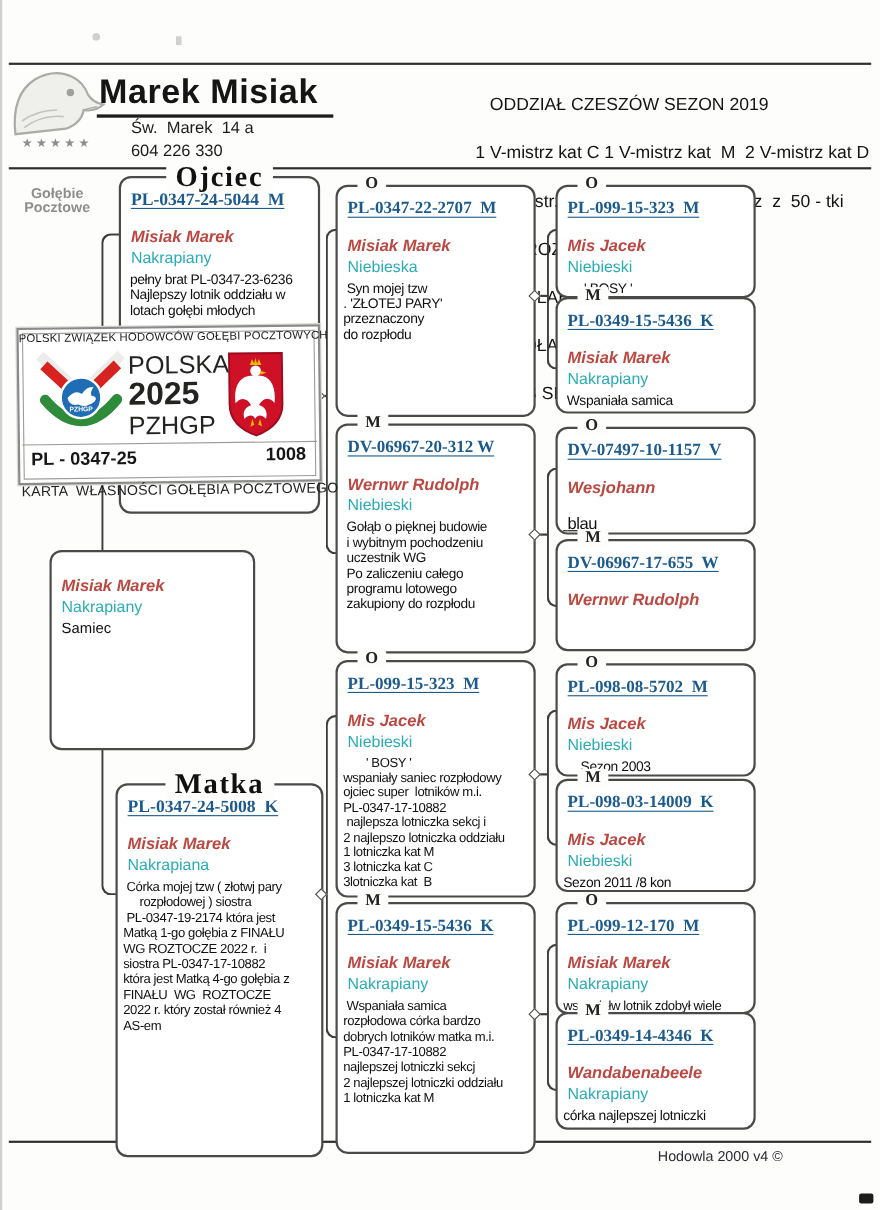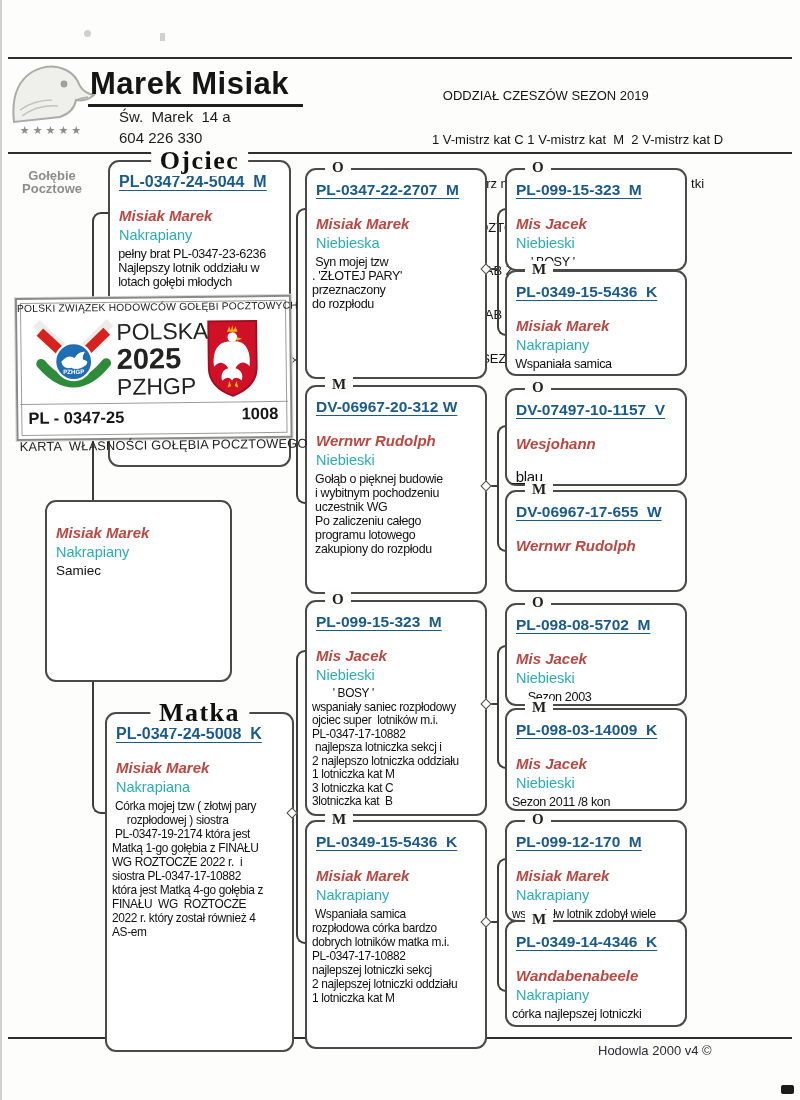--- a/index.html
+++ b/index.html
@@ -6,31 +6,31 @@
   #page{position:relative;width:800px;height:1100px;background:#fdfdfb;margin:0 auto;
         font-family:"Liberation Sans",sans-serif;color:#161616;overflow:hidden;}
   .abs{position:absolute;}
   .rule{position:absolute;height:2px;background:#2e2e2c;}
   
   .breeder-name{font-size:31px;font-weight:bold;letter-spacing:.5px;color:#151515;
                 border-bottom:3px solid #1d1d1d;padding:0 14px 2px 2px;display:inline-block;}
   .addr{font-size:15px;color:#1c1c1c;white-space:pre;margin-left:28px;}
   .logo-caption{font-size:13px;font-weight:bold;color:#8d8d8b;text-align:center;line-height:13px;}
   .stars{font-size:11px;color:#8d8d8b;letter-spacing:3px;text-align:center;}
-  .achv{font-size:13px;line-height:14.6px;white-space:pre;color:#141414;}
+  .achv{font-size:16px;line-height:14.6px;white-space:pre;color:#141414;}
   
   .pbox{position:absolute;background:#fff;border:2px solid #4a4a48;border-radius:11px;z-index:2;}
   .pbox-title{position:absolute;top:-16px;left:50%;transform:translateX(-50%);background:#fdfdfb;
               padding:0 9px;font-family:"Liberation Serif",serif;font-weight:bold;font-size:26px;
               letter-spacing:1.5px;color:#111;white-space:pre;}
   .pbox-title.small{font-size:19px;top:-13px;letter-spacing:1px;}
   .pbox-om{position:absolute;top:-11px;left:18px;background:#fdfdfb;padding:0 7px;
            font-family:"Liberation Serif",serif;font-weight:bold;font-size:15px;color:#222;}
   .ring{font-size:15.5px;font-weight:bold;color:#1b5a8c;text-decoration:underline;
-        text-underline-offset:3px;margin:11px 4px 16px 9px;white-space:pre;}
+        text-underline-offset:3px;margin:11px 4px 16px 9px;white-space:pre;font-family:Liberation Serif, serif;}
   .ring.big{font-size:18px;}
   .ring.mid{font-size:16px;}
   .owner{font-size:15px;font-weight:bold;font-style:italic;color:#bb4741;margin:13px 4px 0 9px;white-space:pre;}
   .colorline{font-size:14.5px;color:#2aacb6;margin:3px 4px 0 9px;white-space:pre;}
   .note{font-size:11.9px;letter-spacing:-.35px;line-height:14px;color:#101010;
         margin:4px 2px 0 5px;white-space:pre-wrap;}
   .note.plain{font-size:13.5px;letter-spacing:0;margin-left:9px;}
   
   .hline{position:absolute;height:2px;background:#3d3d3b;z-index:1;}
   .bracket{position:absolute;border:2px solid #3d3d3b;border-right:none;

